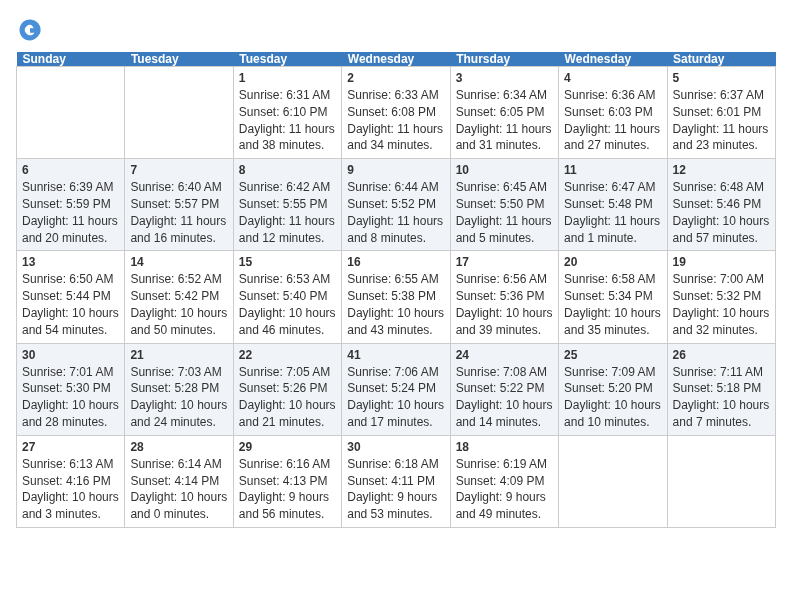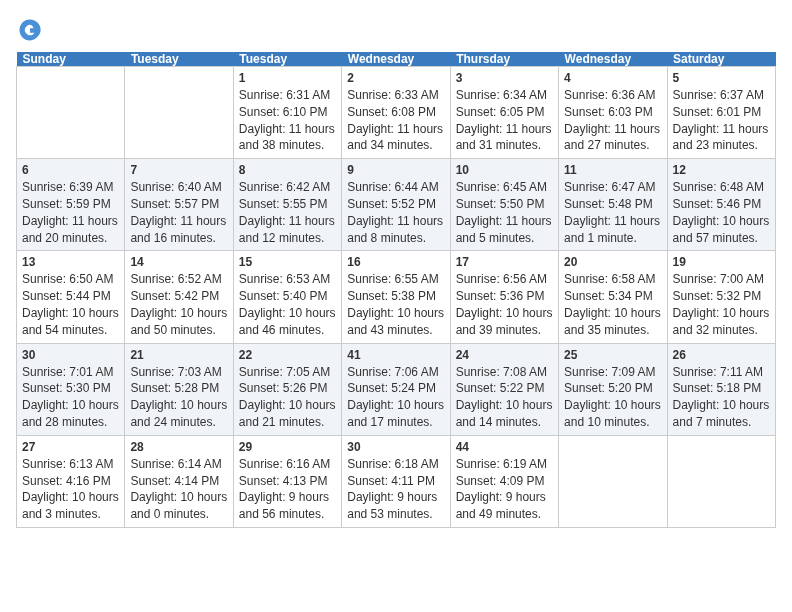--- a/index.html
+++ b/index.html
@@ -253,20 +253,20 @@
         </td>
         <td>
           <span class="day-num">29</span>
           <div class="day-info">Sunrise: 6:16 AM<br>Sunset: 4:13 PM<br>Daylight: 9 hours and 56 minutes.</div>
         </td>
         <td>
           <span class="day-num">30</span>
           <div class="day-info">Sunrise: 6:18 AM<br>Sunset: 4:11 PM<br>Daylight: 9 hours and 53 minutes.</div>
         </td>
         <td>
-          <span class="day-num">44</span>
+          <span class="day-num">18</span>
           <div class="day-info">Sunrise: 6:19 AM<br>Sunset: 4:09 PM<br>Daylight: 9 hours and 49 minutes.</div>
         </td>
         <td class="empty"></td>
         <td class="empty"></td>
       </tr>
     </tbody>
 </table>
 
 </body></html>

